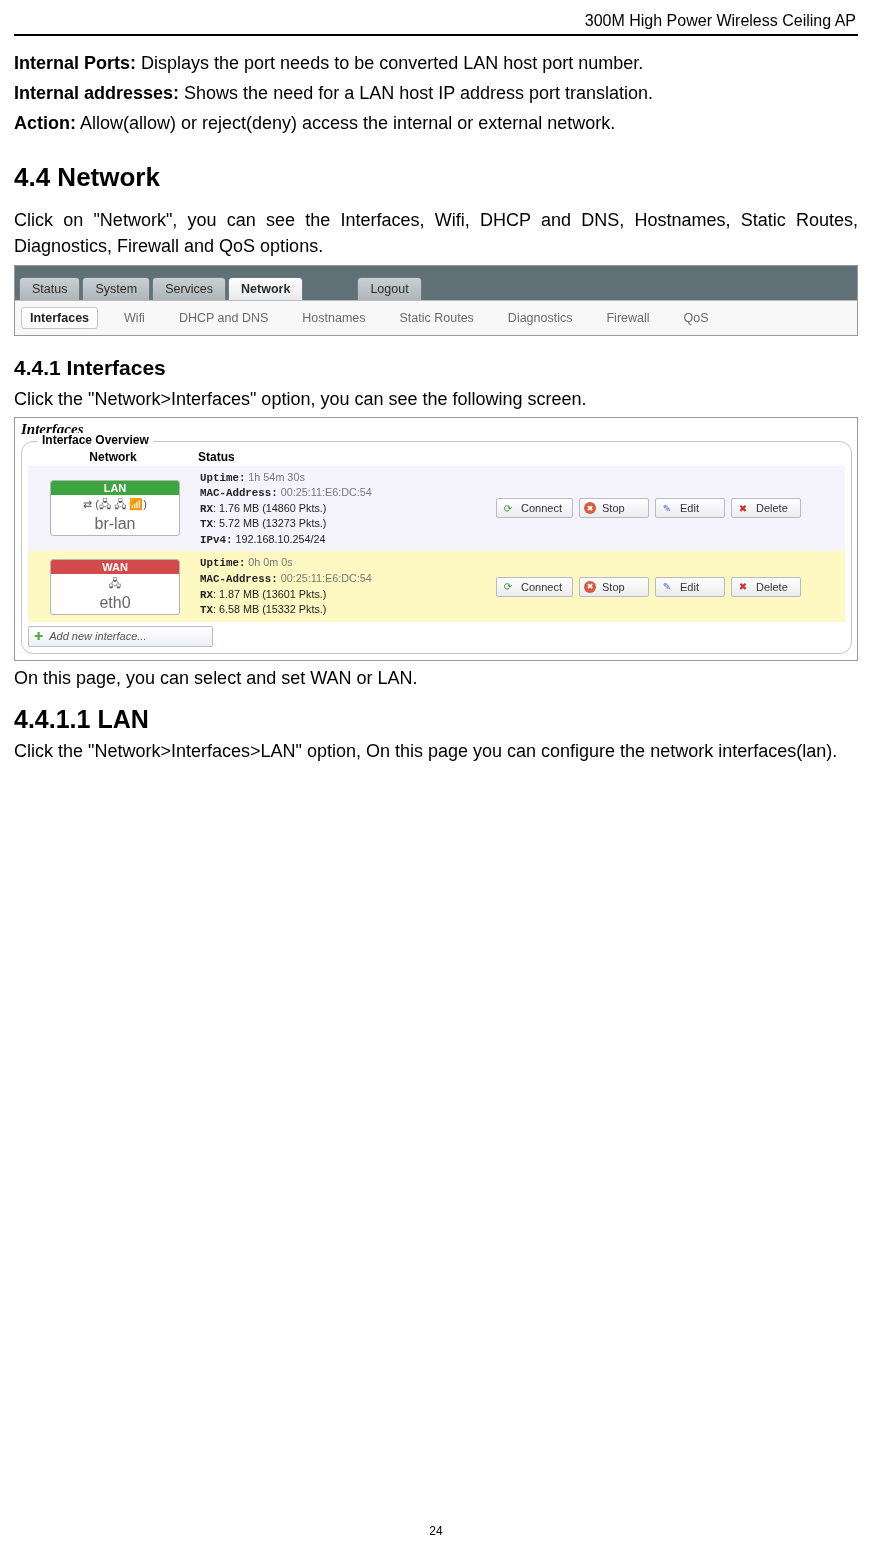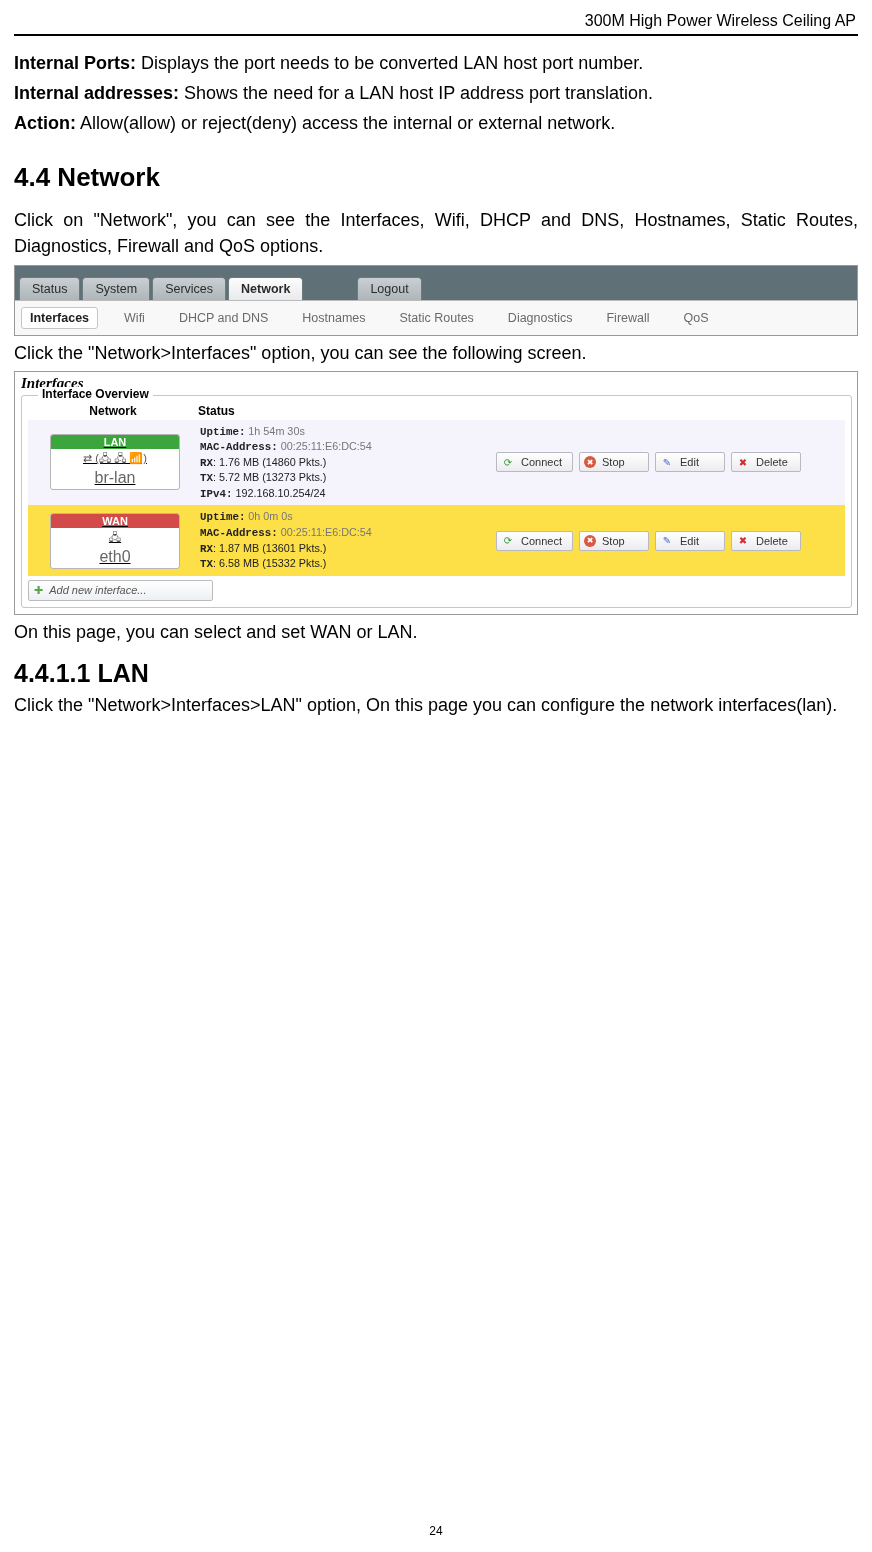--- a/index.html
+++ b/index.html
@@ -107,21 +107,21 @@
   }
   .shot2 .title {
     font-family: Georgia, serif;
     font-style: italic;
     font-weight: bold;
     font-size: 15px;
     padding: 3px 6px 1px 6px;
   }
   .fieldset {
     border: 1px solid #c6c6c6;
-    border-radius: 3px;
+    border-radius: 12px;
     margin: 2px 5px 6px 6px;
     padding: 4px 6px 6px 6px;
     position: relative;
   }
   .legend {
     position: absolute;
     top: -9px;
     left: 16px;
     background: #fff;
     padding: 0 4px;
@@ -136,31 +136,30 @@
   }
   .col-net { width: 170px; text-align:center; }
   .col-stat { flex: 0 0 260px; }
   .col-act { flex: 1; text-align:center; }
   .iface-row {
     display: flex;
     align-items: center;
     padding: 4px 2px;
   }
   .iface-row.lan { background: #f5f3fb; }
-  .iface-row.wan { background: #fde047; }
+  .iface-row.wan { background: #fef9c3; }
   .netbox {
     width: 130px;
     border: 1px solid #b5b5b5;
     border-radius: 3px;
     background: #fff;
     text-align: center;
     font-size: 10.5px;
     margin: 0 auto;
     padding-bottom: 2px;
-    text-decoration: underline;
   }
   .netbox .hdr {
     font-weight: bold;
     color: #fff;
     font-size: 11px;
     padding: 1px 0;
     border-radius: 2px 2px 0 0;
   }
   .netbox .hdr.lan { background: #3da53d; }
   .netbox .hdr.wan { background: #d24a4a; }
@@ -265,20 +264,21 @@
       <div class="sub">Wifi</div>
       <div class="sub">DHCP and DNS</div>
       <div class="sub">Hostnames</div>
       <div class="sub">Static Routes</div>
       <div class="sub">Diagnostics</div>
       <div class="sub">Firewall</div>
       <div class="sub">QoS</div>
     </div>
   </div>
 
+  <h3 class="subsection">4.4.1 Interfaces</h3>
   <p class="body-text">Click the "Network&gt;Interfaces" option, you can see the following screen.</p>
 
   <div class="shot2">
     <div class="title">Interfaces</div>
     <div class="fieldset">
       <div class="legend">Interface Overview</div>
 
       <div class="iface-head">
         <div class="col-net">Network</div>
         <div class="col-stat">Status</div>

